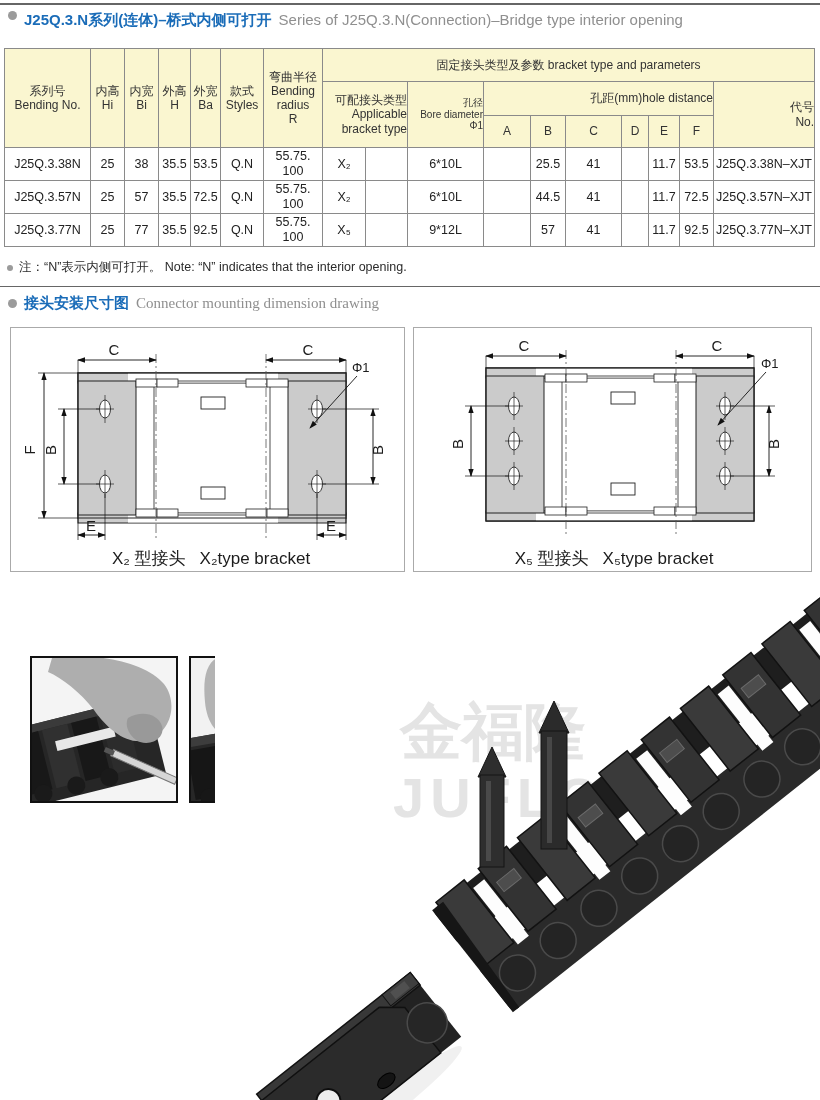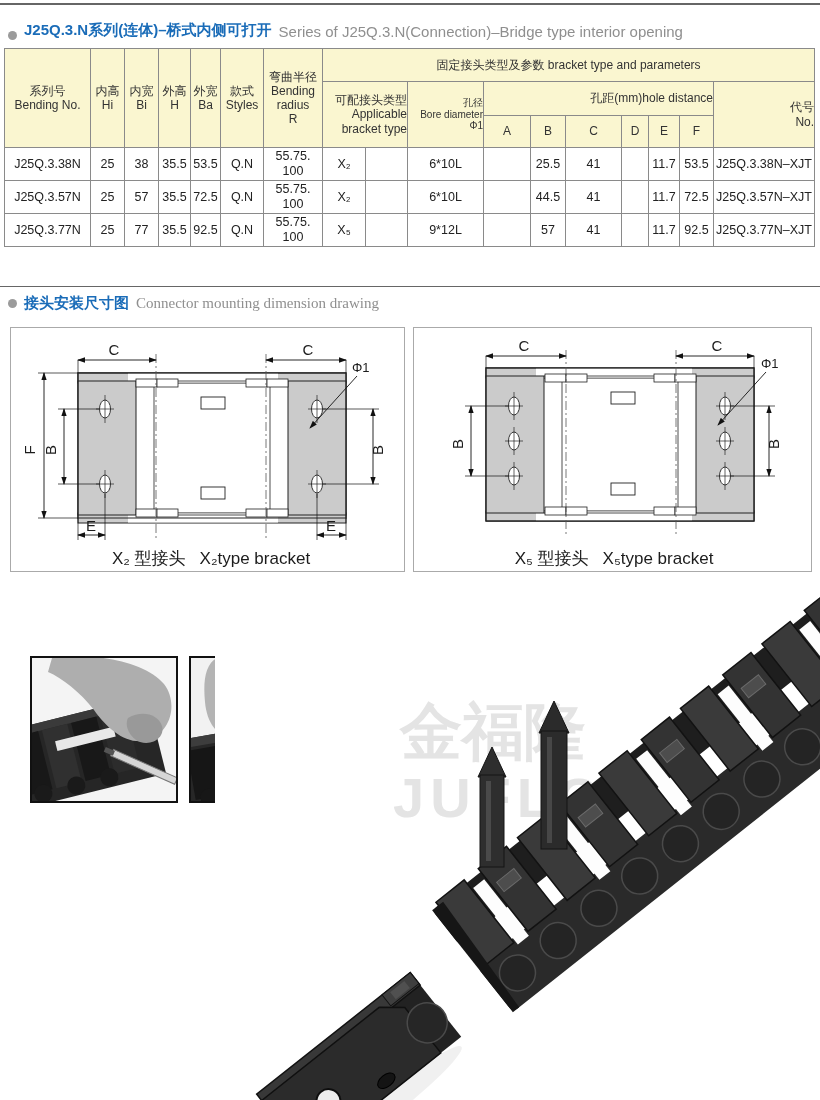--- a/index.html
+++ b/index.html
@@ -8,21 +8,21 @@
     --title-gray:#8F8F8F;
     --border-gray:#8A8A8A;
     --line-dark:#666666;
   }
   *{box-sizing:border-box;}
   html,body{margin:0;padding:0;background:#fff;}
   body{font-family:"Liberation Sans","DejaVu Sans",sans-serif;color:#222;}
   #canvas{position:relative;width:820px;height:1100px;background:#fff;overflow:hidden;}
 
   .top-rule{position:absolute;left:0;top:3px;width:820px;height:2px;background:var(--line-dark);}
-  .title-row{position:absolute;left:8px;top:11px;width:804px;display:flex;align-items:flex-end;gap:7px;margin-top:10px;}
+  .title-row{position:absolute;left:8px;top:11px;width:804px;display:flex;align-items:flex-start;gap:7px;}
   .bullet{width:9px;height:9px;border-radius:50%;background:#9b9b9b;flex:0 0 auto;}
   .bullet.small{width:6px;height:6px;}
   .title-zh{color:var(--accent-blue);font-weight:bold;font-size:15px;white-space:nowrap;}
   .title-en{color:var(--title-gray);font-size:15px;white-space:nowrap;}
 
   table.spec{position:absolute;left:4px;top:48px;width:810px;border-collapse:collapse;table-layout:fixed;}
   table.spec th,table.spec td{
     border:1px solid var(--border-gray);
     text-align:center;vertical-align:middle;
     white-space:pre-line;line-height:1.18;
@@ -188,20 +188,24 @@
         <td>57</td>
         <td>41</td>
         <td></td>
         <td>11.7</td>
         <td>92.5</td>
         <td>J25Q.3.77N–XJT</td>
       </tr>
     </tbody>
   </table>
 
+  <div class="note-row">
+    <span class="bullet small"></span>
+    <span class="note-text">注：“N”表示内侧可打开。 Note: “N” indicates that the interior opening.</span>
+  </div>
 
   <div class="divider"></div>
 
   <div class="section-row">
     <span class="bullet"></span>
     <span class="title-zh">接头安装尺寸图</span>
     <span class="title-en">Connector mounting dimension drawing</span>
   </div>
 
   <div class="panel" id="panel-x2">

